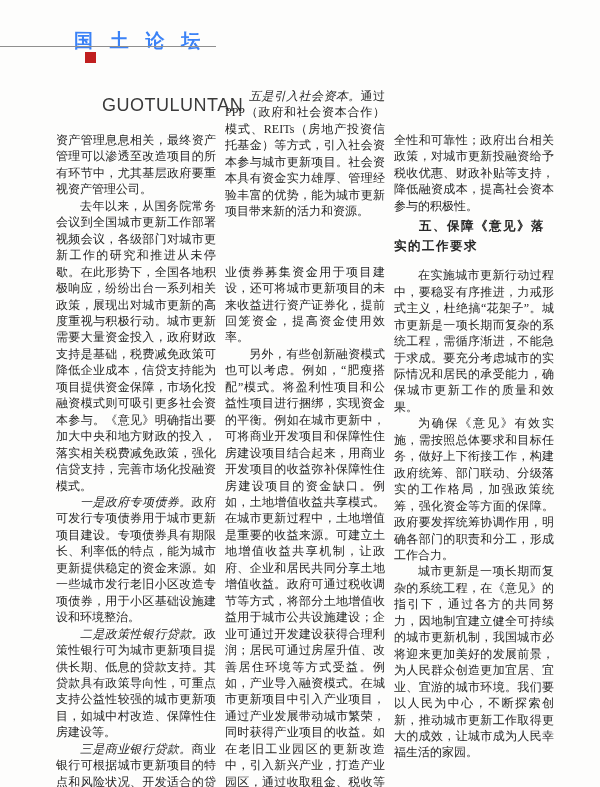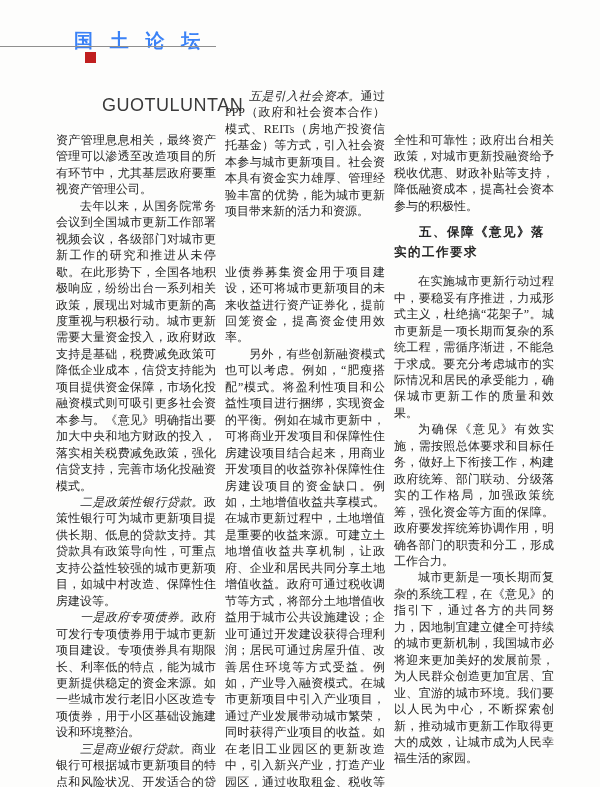--- a/index.html
+++ b/index.html
@@ -38,41 +38,41 @@
   p.para {
     margin:0;
     font-size:12px; line-height:16.45px;
     text-align:justify;
     text-indent:2em;
     word-break:break-all;
   }
   p.para.cont { text-indent:0;margin-top:44px; }
   .lead-em { font-style:italic; }
   h2.section-heading {
-    margin:9px 0 11px;
+    margin:3px 0 11px;
     font-size:12.5px; font-weight:bold;
     line-height:19.5px; letter-spacing:1.5px;
     text-indent:2em;
   }
 </style>
 </head>
 <body>
 
 <div class="masthead-cn">国 土 论 坛</div>
 <div class="masthead-rule"></div>
 <div class="masthead-logo"></div>
 <div class="masthead-en">GUOTULUNTAN</div>
 
 <div class="columns">
 
   <div class="col">
     <p class="para cont"><span>资产管理息息相关，最终资产管理可以渗透至改造项目的所有环节中，尤其基层政府要重视资产管理公司。</span></p>
     <p class="para"><span>去年以来，从国务院常务会议到全国城市更新工作部署视频会议，各级部门对城市更新工作的研究和推进从未停歇。在此形势下，全国各地积极响应，纷纷出台一系列相关政策，展现出对城市更新的高度重视与积极行动。城市更新需要大量资金投入，政府财政支持是基础，税费减免政策可降低企业成本，信贷支持能为项目提供资金保障，市场化投融资模式则可吸引更多社会资本参与。《意见》明确指出要加大中央和地方财政的投入，落实相关税费减免政策，强化信贷支持，完善市场化投融资模式。</span></p>
+    <p class="para"><span class="lead-em">一是政府专项债券。</span><span>政府可发行专项债券用于城市更新项目建设。专项债券具有期限长、利率低的特点，能为城市更新提供稳定的资金来源。如一些城市发行老旧小区改造专项债券，用于小区基础设施建设和环境整治。</span></p>
     <p class="para"><span class="lead-em">二是政策性银行贷款。</span><span>政策性银行可为城市更新项目提供长期、低息的贷款支持。其贷款具有政策导向性，可重点支持公益性较强的城市更新项目，如城中村改造、保障性住房建设等。</span></p>
-    <p class="para"><span class="lead-em">一是政府专项债券。</span><span>政府可发行专项债券用于城市更新项目建设。专项债券具有期限长、利率低的特点，能为城市更新提供稳定的资金来源。如一些城市发行老旧小区改造专项债券，用于小区基础设施建设和环境整治。</span></p>
     <p class="para"><span class="lead-em">三是商业银行贷款。</span><span>商业银行可根据城市更新项目的特点和风险状况、开发适合的贷款产品。对于商业地产类城市更新项目，可提供商业贷款；对于绿色城市更新项目，可提供绿色信贷支持。</span></p>
 
   </div>
 
   <div class="col">
     <p class="para"><span class="lead-em">五是引入社会资本。</span><span>通过 PPP（政府和社会资本合作）模式、REITs（房地产投资信托基金）等方式，引入社会资本参与城市更新项目。社会资本具有资金实力雄厚、管理经验丰富的优势，能为城市更新项目带来新的活力和资源。</span></p>
     <p class="para cont"><span>业债券募集资金用于项目建设，还可将城市更新项目的未来收益进行资产证券化，提前回笼资金，提高资金使用效率。</span></p>
     <p class="para"><span>另外，有些创新融资模式也可以考虑。例如，“肥瘦搭配”模式。将盈利性项目和公益性项目进行捆绑，实现资金的平衡。例如在城市更新中，可将商业开发项目和保障性住房建设项目结合起来，用商业开发项目的收益弥补保障性住房建设项目的资金缺口。例如，土地增值收益共享模式。在城市更新过程中，土地增值是重要的收益来源。可建立土地增值收益共享机制，让政府、企业和居民共同分享土地增值收益。政府可通过税收调节等方式，将部分土地增值收益用于城市公共设施建设；企业可通过开发建设获得合理利润；居民可通过房屋升值、改善居住环境等方式受益。例如，产业导入融资模式。在城市更新项目中引入产业项目，通过产业发展带动城市繁荣，同时获得产业项目的收益。如在老旧工业园区的更新改造中，引入新兴产业，打造产业园区，通过收取租金、税收等方式获得收益。</span></p>
     <p class="para"><span class="lead-em">肖金成还建议要优化融资环境。</span><span>制定和完善城市更新投融资相关的法律法规，明确各方的权利和义务，规范融资行为，降低融资风险；建立城市更新项目参与主体的信用体系，对企业和个人的信用状况进行评估和监管，提高融资的安</span></p>
   </div>

